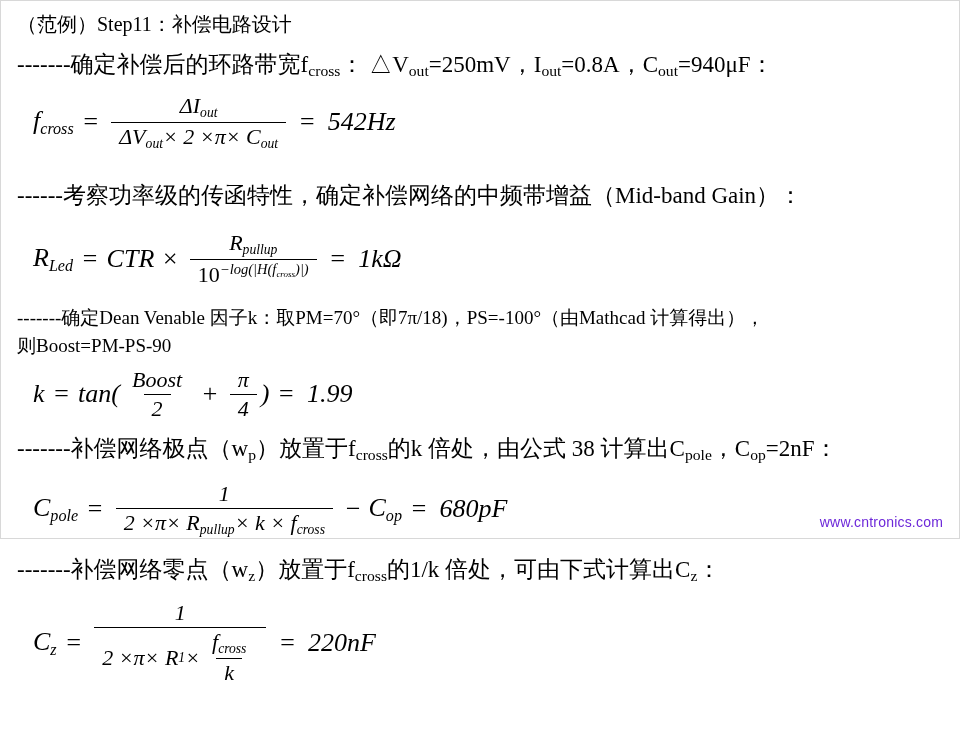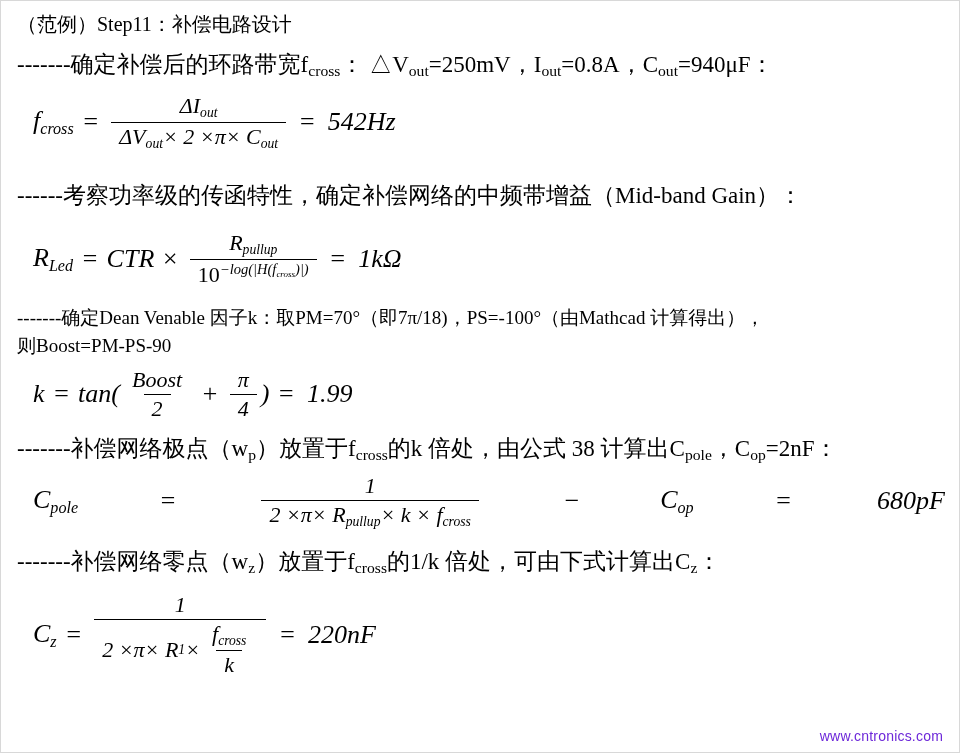--- a/index.html
+++ b/index.html
@@ -11,21 +11,21 @@
     width: 960px;
     height: 753px;
     font-family: "Liberation Serif", serif;
     color: #000000;
     position: relative;
     overflow: hidden;
   }
   .page {
     position: relative;
     width: 960px;
-    height: 753px;
+    height: 539px;
     box-sizing: border-box;
     border: 1px solid #d8d8d8;
     padding: 8px 14px 0 14px;
   }
   .title {
     font-size: 20px;
     margin: 2px 0 10px 2px;
   }
   .para {
     font-size: 23px;
@@ -163,21 +163,21 @@
     </span>
     <span class="var">)</span>
     <span class="eq">=</span>
     <span class="res">1.99</span>
   </div>
 
   <div class="para" style="margin-top:10px;">
     <span>-------补偿网络极点（w</span><sub>p</sub><span>）放置于f</span><sub>cross</sub><span>的k 倍处，由公式 38 计算出C</span><sub>pole</sub><span>，C</span><sub>op</sub><span>=2nF：</span>
   </div>
 
-  <div class="math" style="margin-top:6px;justify-content:space-between;">
+  <div class="math" style="margin-top:14px;">
     <span class="var"><span>C</span><sub>pole</sub></span>
     <span class="eq">=</span>
     <span class="frac">
       <span class="num">1</span>
       <span class="den"><span>2 ×π× R</span><sub>pullup</sub><span>× k × f</span><sub>cross</sub></span>
     </span>
     <span class="op">−</span>
     <span class="var"><span>C</span><sub>op</sub></span>
     <span class="eq">=</span>
     <span class="res"><span>680</span><span>pF</span></span>

